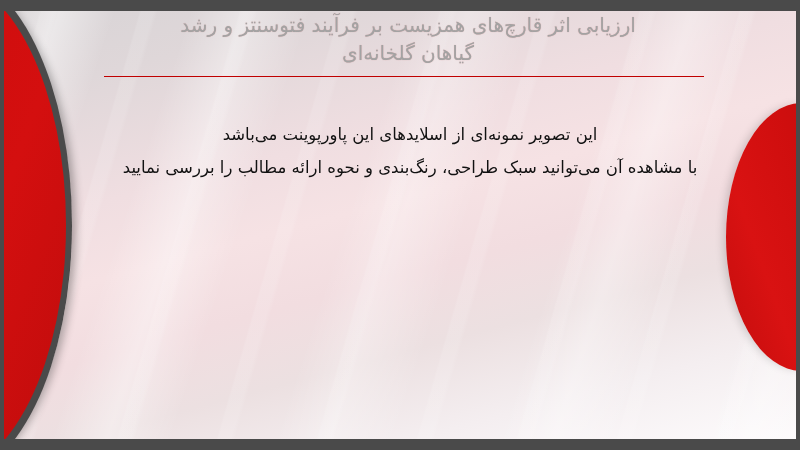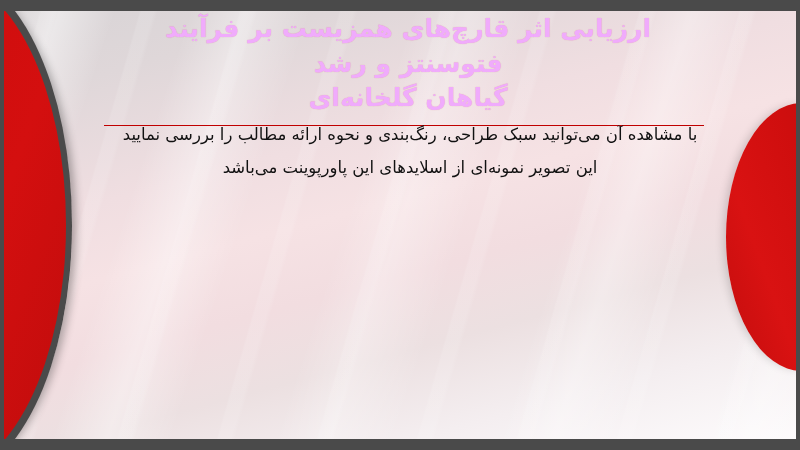--- a/index.html
+++ b/index.html
@@ -141,23 +141,23 @@
   #content > * { pointer-events: auto; }
 
   #title-block {
     position: absolute;
     right: 96px;
     left: 112px;
     top: 12px;
     text-align: center;
   }
   #slide-title {
-    color: #f0abfc;
-    font-size: 25px;
-    font-weight: bold;
+    color: #a3a3a3;
+    font-size: 20px;
+    font-weight: normal;
     line-height: 1.38;
     letter-spacing: 0;
     direction: rtl;
     white-space: pre-line;
     text-shadow: 0 0 1px rgba(192,0,0,0.25);
   }
   #title-rule {
     margin: 9px auto 0 auto;
     width: 600px;
     height: 0;
@@ -201,18 +201,18 @@
 
   <div id="content">
 
     <div id="title-block">
       <div id="slide-title">ارزیابی اثر قارچ‌های همزیست بر فرآیند فتوسنتز و رشد
 گیاهان گلخانه‌ای</div>
       <div id="title-rule"></div>
     </div>
 
     <div id="body-block">
+      <div class="body-line">این تصویر نمونه‌ای از اسلایدهای این پاورپوینت می‌باشد</div>
       <div class="body-line">با مشاهده آن می‌توانید سبک طراحی، رنگ‌بندی و نحوه ارائه مطالب را بررسی نمایید</div>
-      <div class="body-line">این تصویر نمونه‌ای از اسلایدهای این پاورپوینت می‌باشد</div>
     </div>
 
   </div>
 </div>
 
 </body></html>

